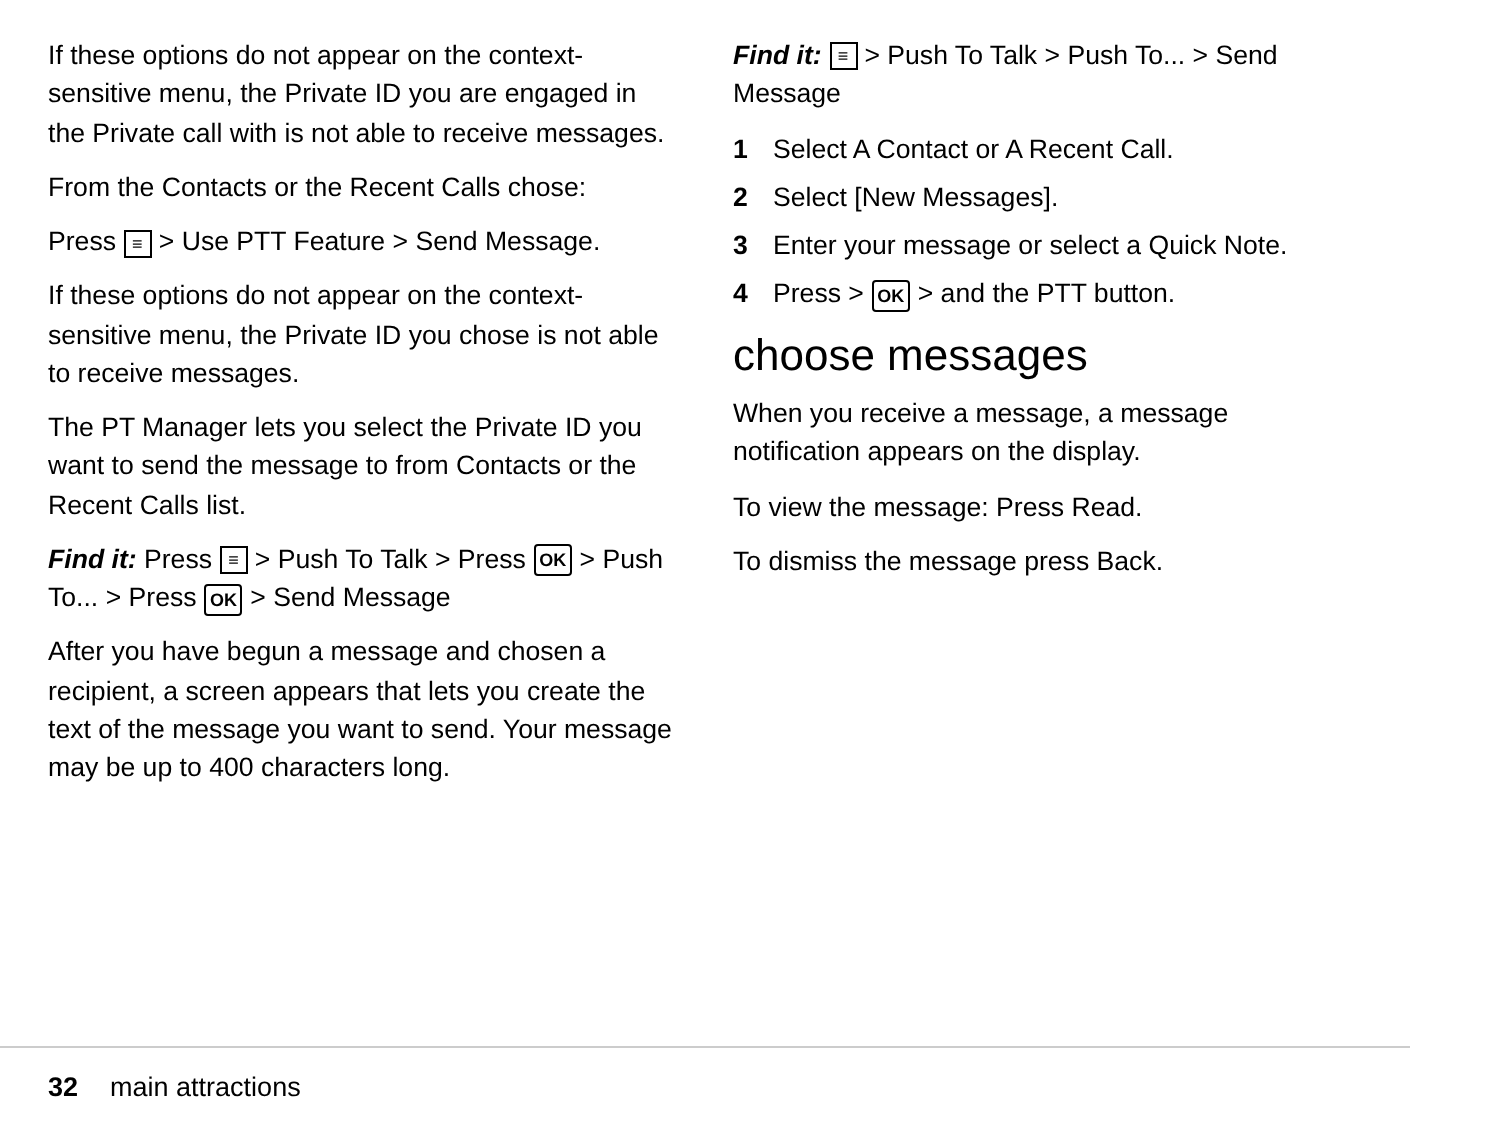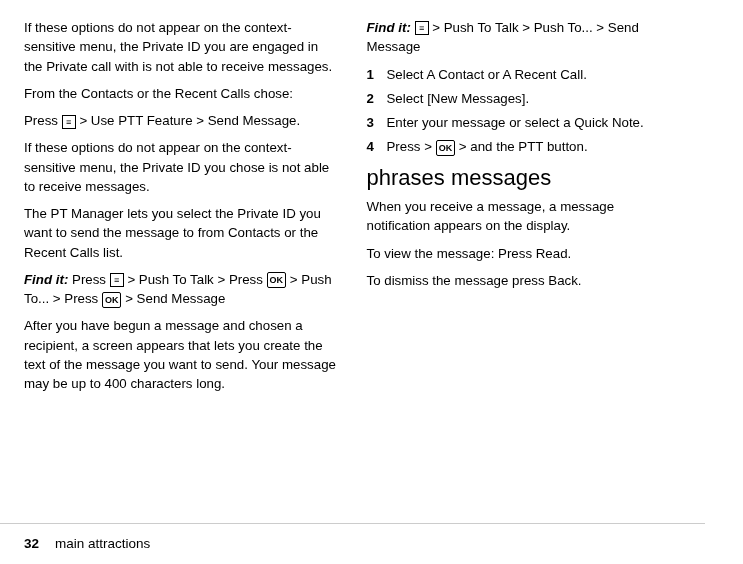--- a/index.html
+++ b/index.html
@@ -187,21 +187,21 @@
           </span>
         </li>
         <li>
           <span class="list-num">4</span>
           <span class="list-content">
             Press &gt; <span class="inline-icon-ok">OK</span> &gt; and the PTT button.
           </span>
         </li>
       </ul>
 
-      <h2 class="section-heading">phrases messages</h2>
+      <h2 class="section-heading">choose messages</h2>
 
       <p>When you receive a message, a message notification appears on the display.</p>
 
       <p>
         <span>To view the message: Press </span><span class="bold">Read</span><span>.</span>
       </p>
 
       <p>
         <span>To dismiss the message press </span><span class="bold">Back</span><span>.</span>
       </p>

